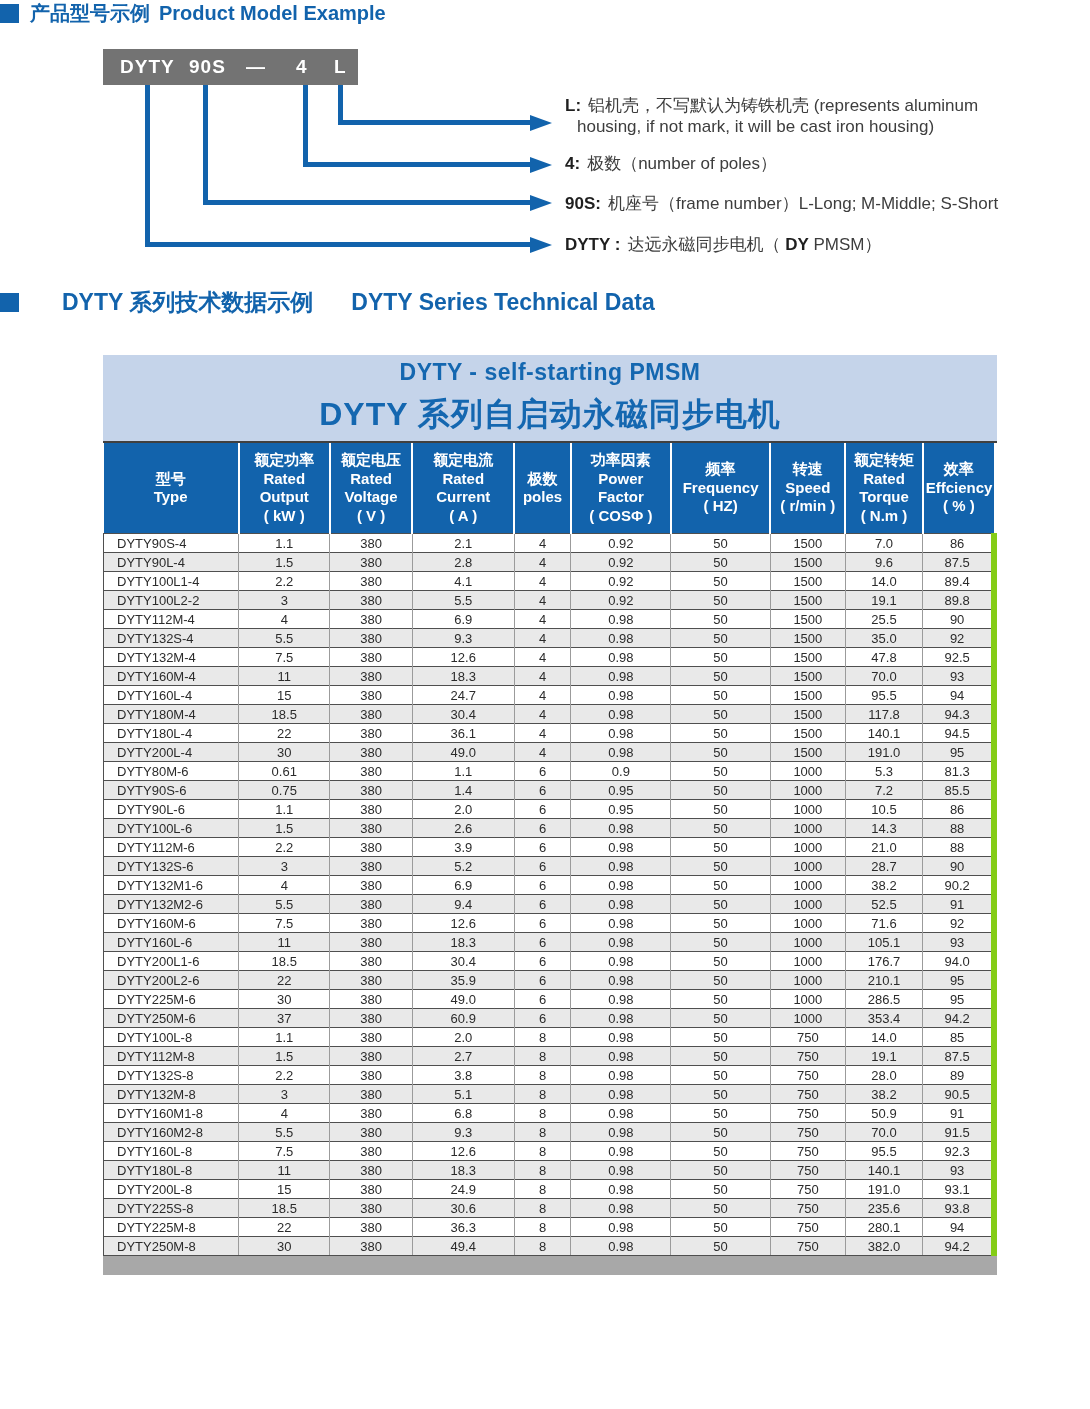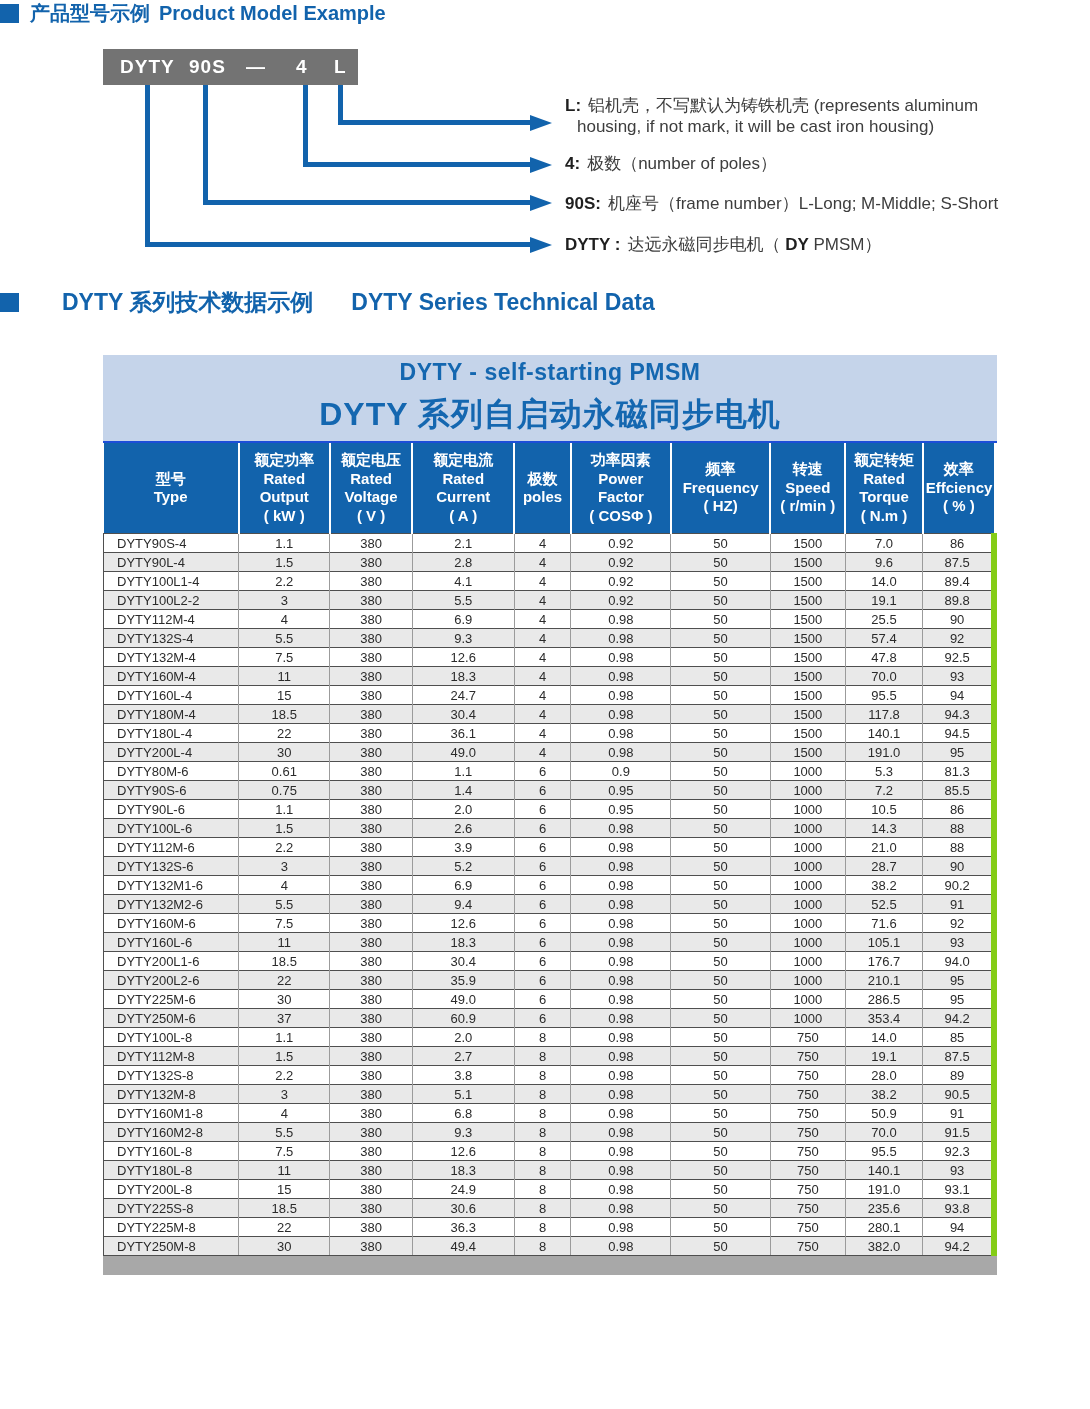--- a/index.html
+++ b/index.html
@@ -40,21 +40,21 @@
   .arrow-l{top:66px} .arrow-4{top:108px} .arrow-90s{top:146px} .arrow-dyty{top:188px}
 
   .ann { position:absolute; left:462px; width:446px; font-size:17px; line-height:21px;
          color:#3d3d3d; text-indent:-12px; padding-left:12px; }
   .ann .key { font-weight:bold; color:#1f1f1f; margin-right:7px; white-space:nowrap; }
   .ann .em  { font-weight:bold; color:#1f1f1f; }
   .ann-l{top:46px} .ann-4{top:104px} .ann-90s{top:144px} .ann-dyty{top:185px}
 
   
   .tblwrap { margin:37px 0 0 103px; width:894px; }
-  .band { height:86px; background:#c5d4ea; border-bottom:2px solid #1d4ed8;
+  .band { height:86px; background:#c5d4ea; border-bottom:2px solid #404040;
           display:flex; flex-direction:column; justify-content:center; align-items:center;
           color:#1467b0; }
   .band .l1 { font-size:23px; font-weight:600; letter-spacing:0.5px; }
   .band .l2 { font-size:32px; font-weight:bold; margin-top:7px; letter-spacing:1px; }
 
   table { width:100%; border-collapse:collapse; table-layout:fixed; }
   col.c1{width:15.2%} col.c2{width:10.2%} col.c3{width:9.3%} col.c4{width:11.4%}
   col.c5{width:6.4%}  col.c6{width:11.2%} col.c7{width:11.2%} col.c8{width:8.4%}
   col.c9{width:8.7%}  col.c10{width:8.0%}
 
@@ -256,21 +256,21 @@
         </tr>
         <tr>
           <td>DYTY132S-4</td>
           <td>5.5</td>
           <td>380</td>
           <td>9.3</td>
           <td>4</td>
           <td>0.98</td>
           <td>50</td>
           <td>1500</td>
-          <td>57.4</td>
+          <td>35.0</td>
           <td>92</td>
         </tr>
         <tr>
           <td>DYTY132M-4</td>
           <td>7.5</td>
           <td>380</td>
           <td>12.6</td>
           <td>4</td>
           <td>0.98</td>
           <td>50</td>

